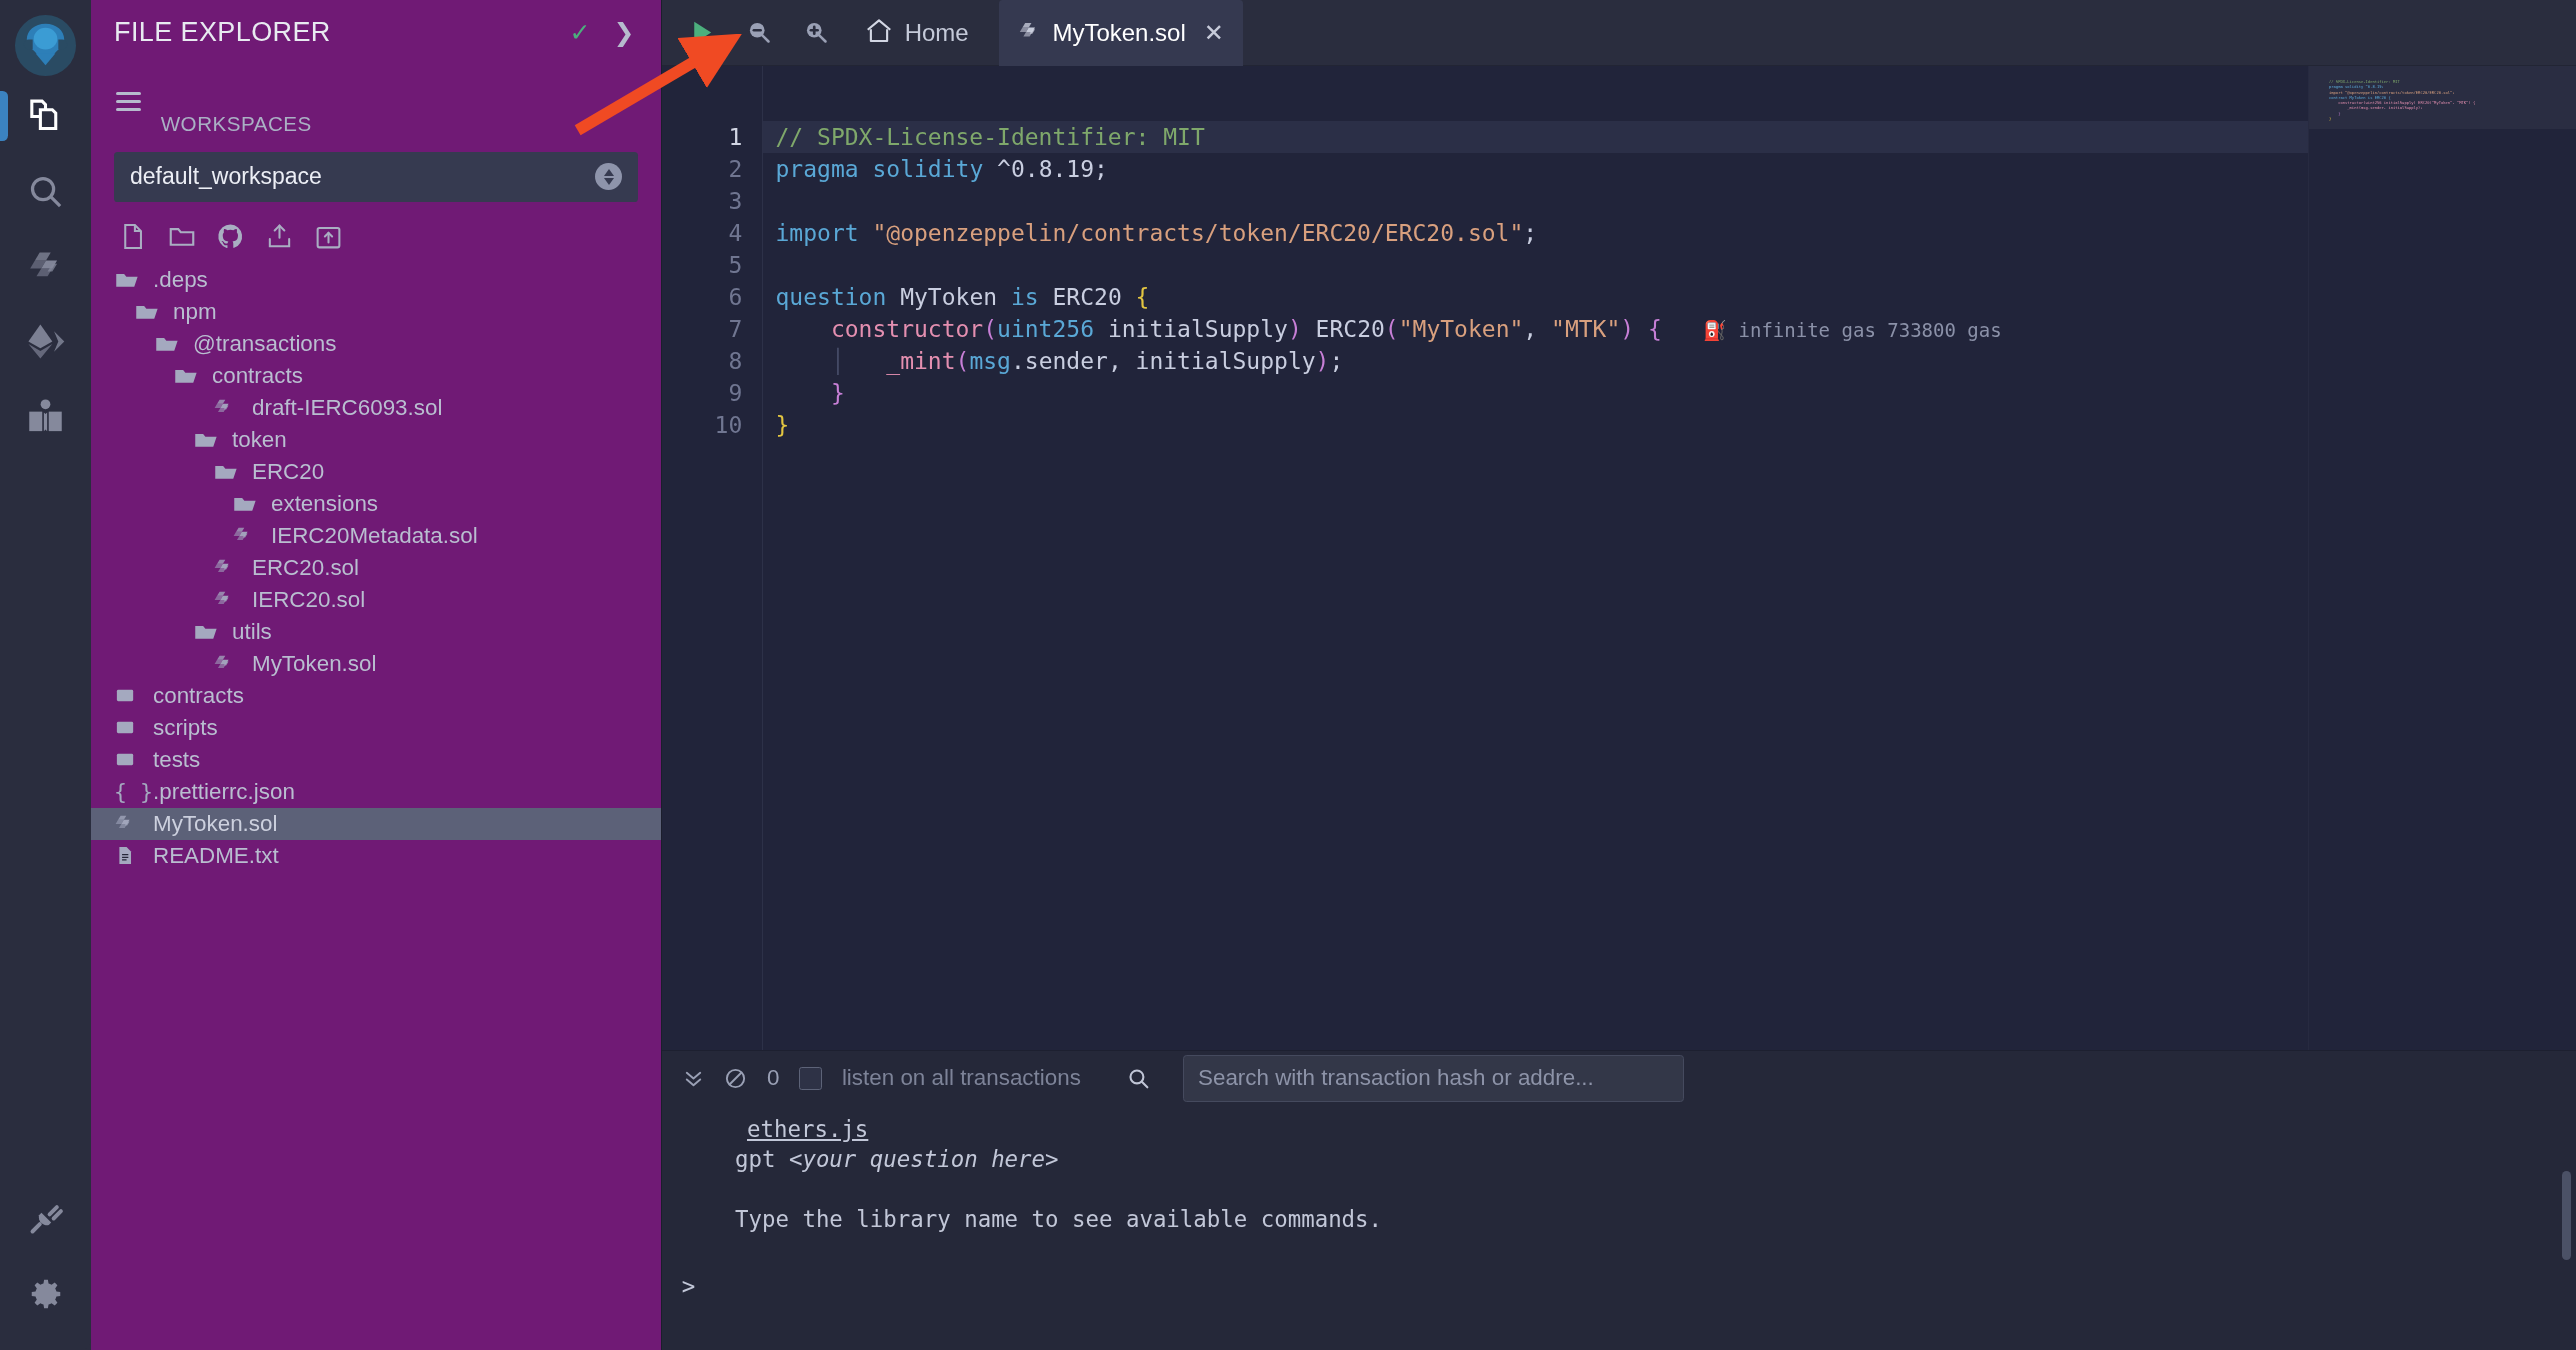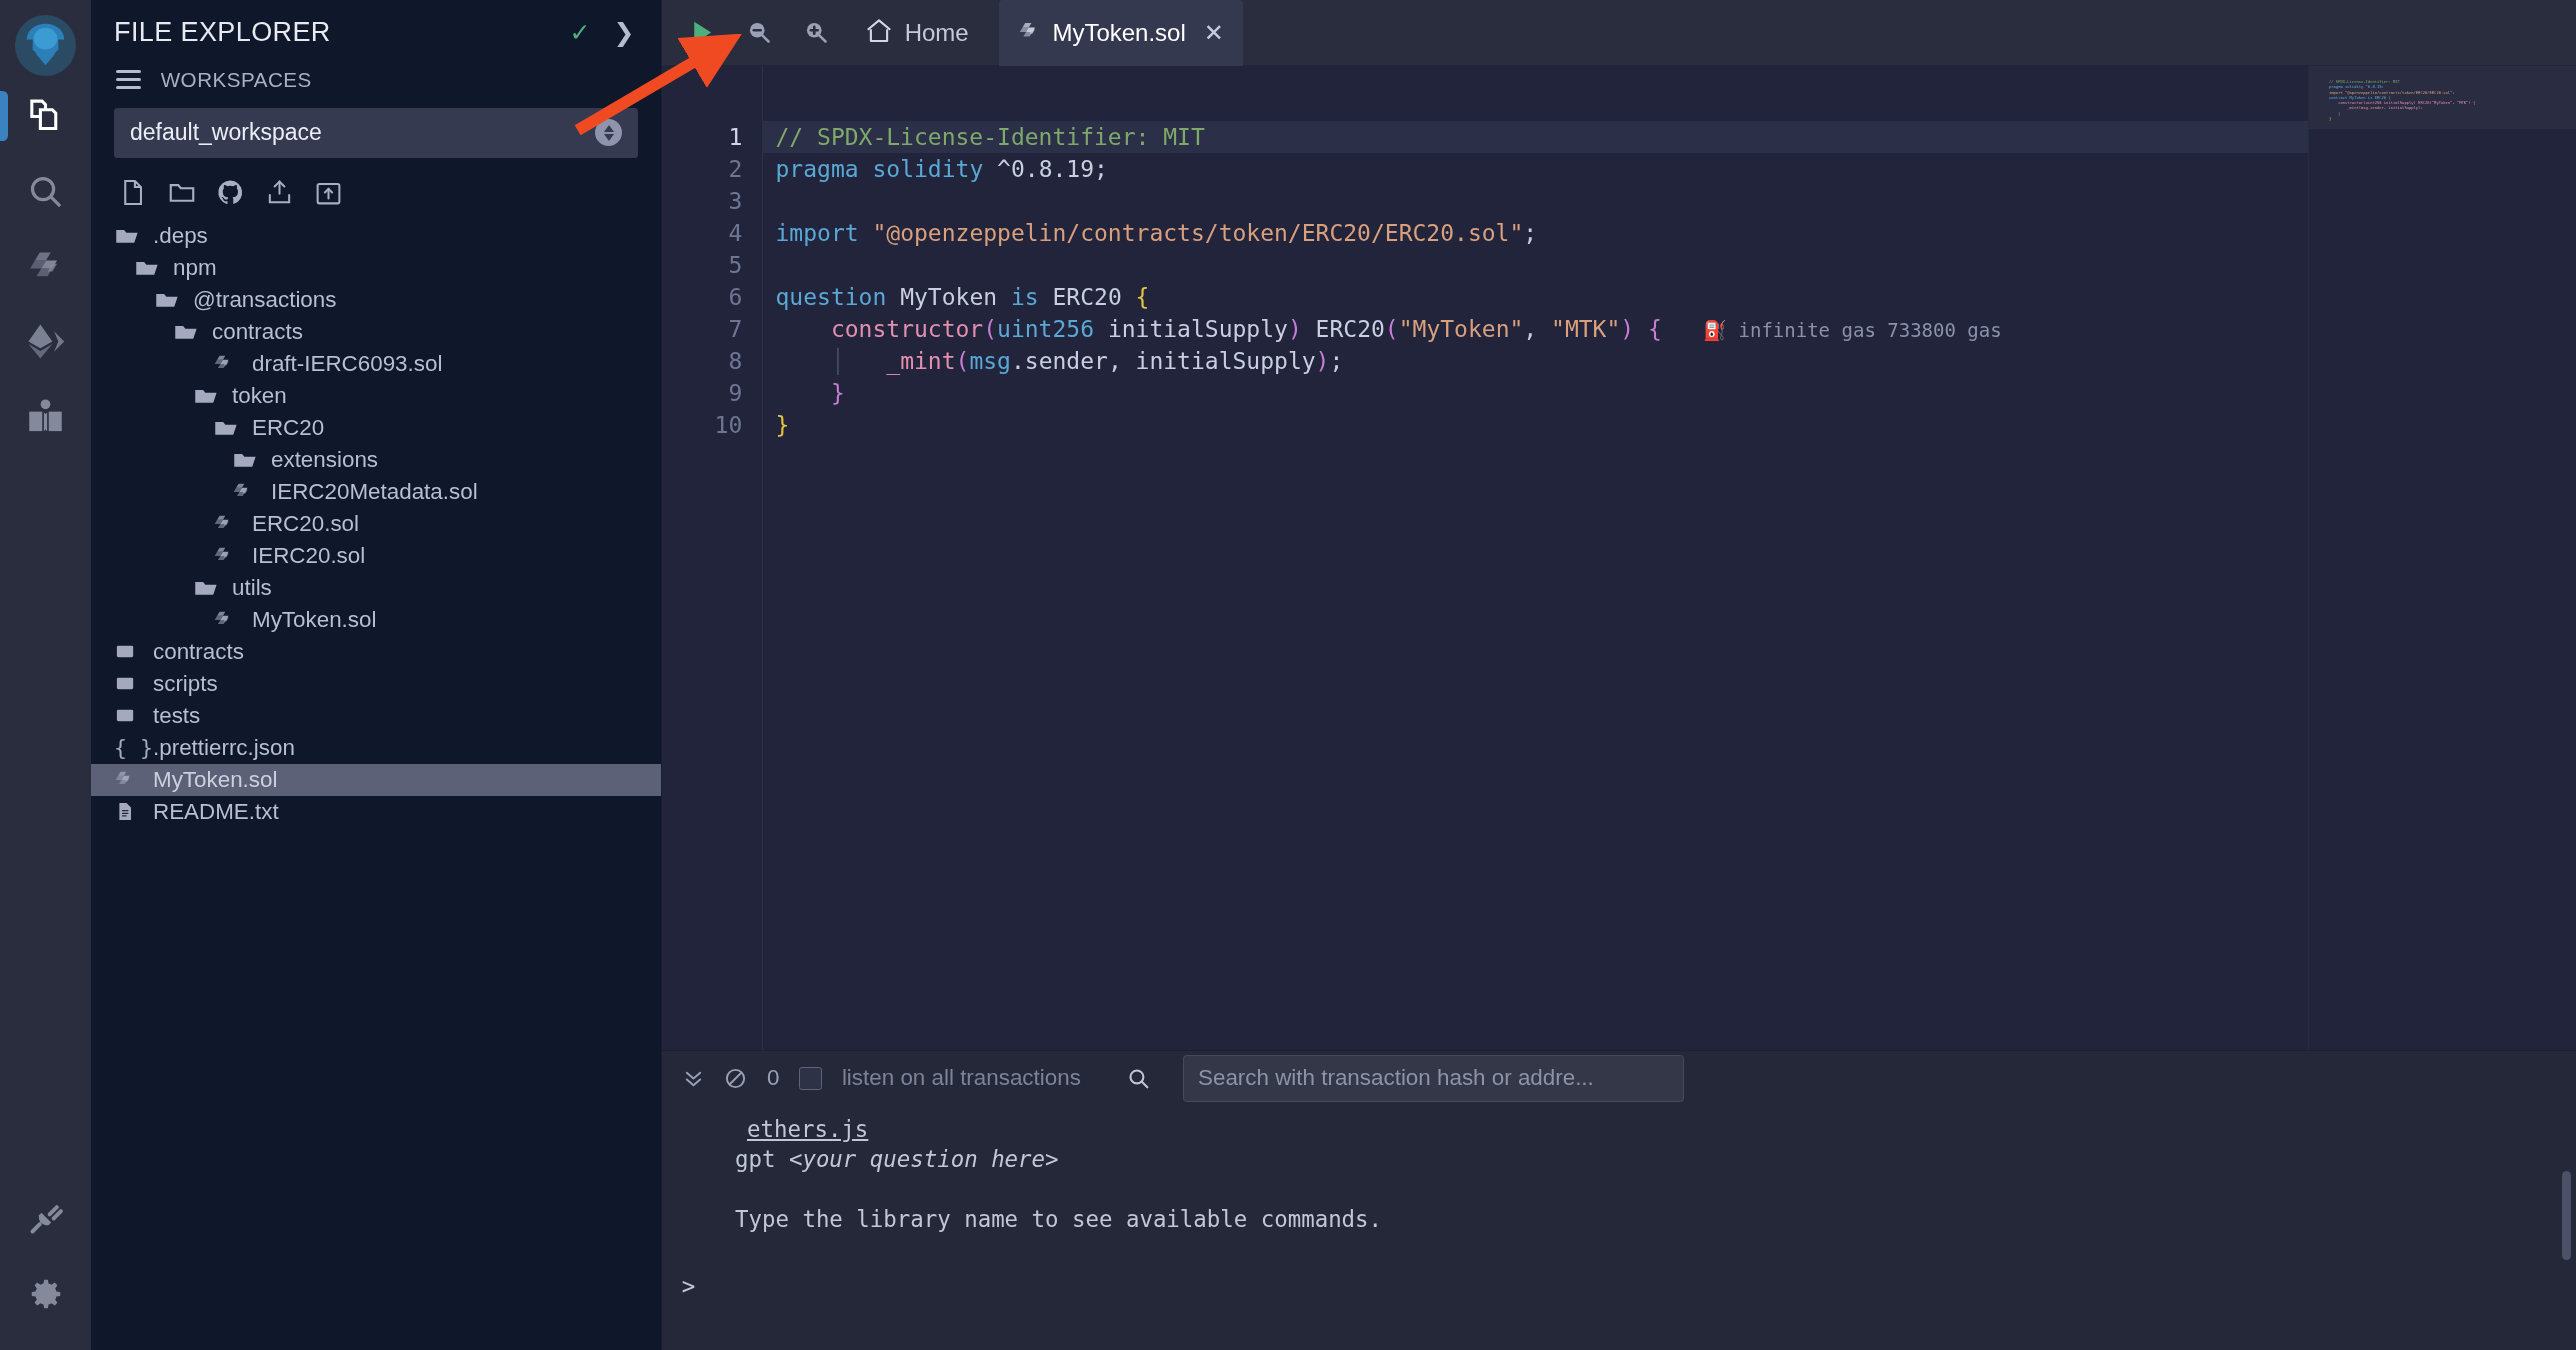--- a/index.html
+++ b/index.html
@@ -28,37 +28,37 @@
   .icon-btn.active::before {
     content:""; position:absolute; left:0px; top:12.5px; width:8px; height:50px;
     background:#3b83c0; border-radius: 0 5.4px 5.4px 0;
   }
   .icon-btn svg { display:block; }
   .iconbar-bottom { margin-top:auto; padding-bottom: 19.7px; }
 
   
   .explorer {
     width: 571px; flex: 0 0 571px; height: 1351px;
-    background: #0f172a;
+    background: #701a75;
     border-right: 0.9px solid #1b1e2c;
     position: relative;
     display:flex; flex-direction:column;
   }
   .exp-header {
     display:flex; align-items:center; padding: 16px 23px 5.4px 23px; height:55px;
   }
   .exp-title { color:#e8eaf1; font-size: 27px; letter-spacing: 0.4px; font-weight: 400; }
   .exp-header-actions { margin-left:auto; display:flex; align-items:center; gap: 23px; padding-right:3.6px;}
   .chk { color:#4caf7d; font-size:25px; line-height:1; }
   .chev { color:#b6bbcd; font-size:25px; line-height:1; }
 
   .ws-row { display:flex; align-items:center; gap:19.7px; padding: 12.5px 23px 9px 25px; }
   .hamb { display:flex; flex-direction:column; gap:4.5px; cursor:pointer; }
   .hamb i { display:block; width:25px; height:3.6px; background:#b6bbcd; border-radius:1.8px; }
-  .ws-label { color:#aab0c4; font-size:20.6px; letter-spacing:0.5px; }
+  .ws-label { color:#aab0c4; font-size:20.6px; letter-spacing:0.5px;margin-top:44px; }
 
   .ws-select {
     margin: 7.2px 23px 0 23px; height: 50px; background:#363a50; border-radius:3.6px;
     display:flex; align-items:center; padding: 8px 16px; cursor:pointer; position:relative;
   }
   .ws-select-text { color:#eceef5; font-size:23px; }
   .ws-spinner { margin-left:auto; width:27px;height:27px; border-radius:50%; background:#8e94ab;
     display:flex; flex-direction:column; align-items:center; justify-content:center; gap:1.8px; }
   .ws-spinner span { display:block; width:0;height:0;border-left:5.4px solid transparent;border-right:5.4px solid transparent;}
   .ws-spinner .up { border-bottom:7.2px solid #363a50; }

